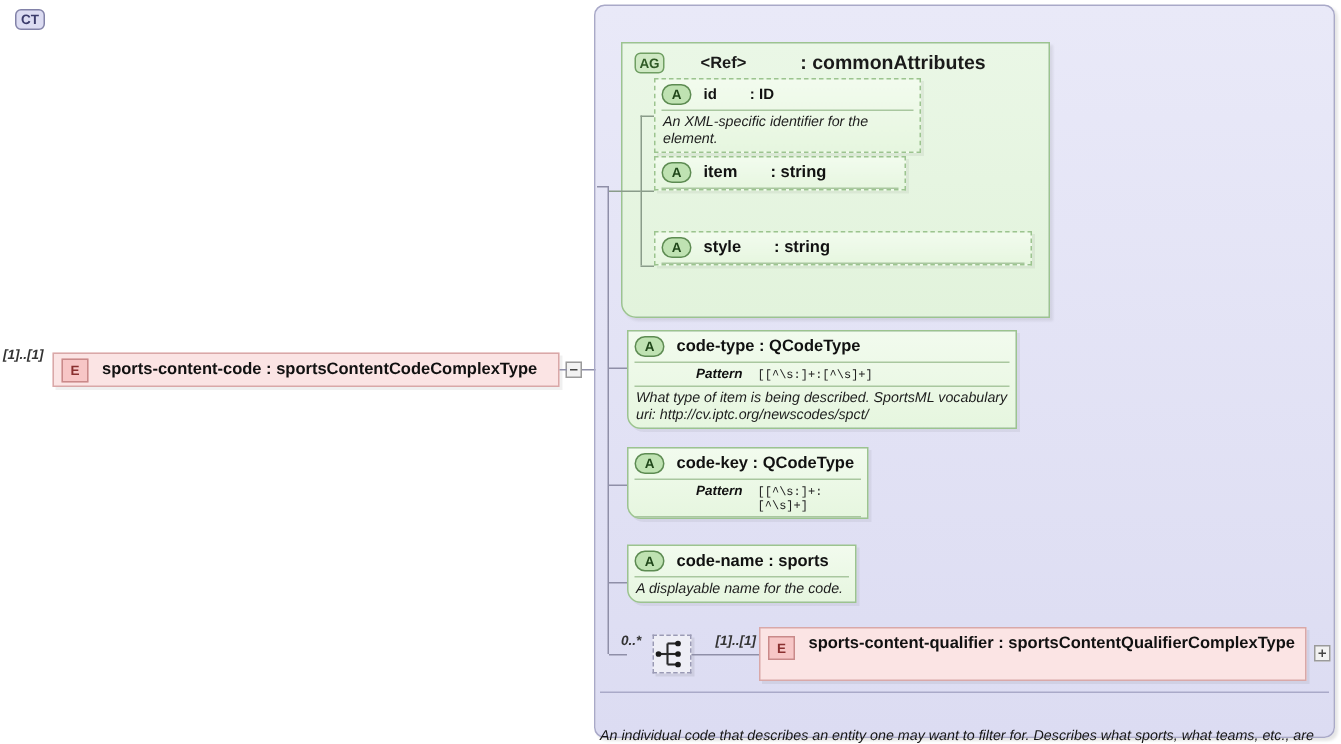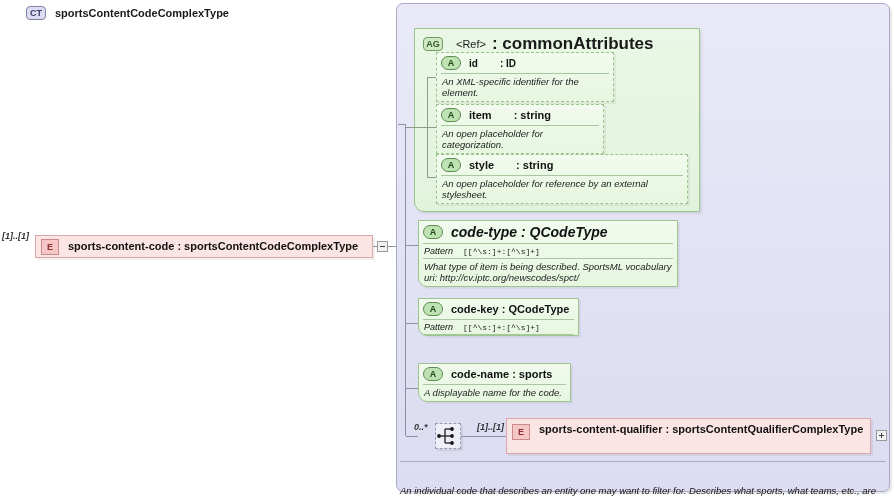--- a/index.html
+++ b/index.html
@@ -94,22 +94,22 @@
   .ct-box {
     position: absolute;
     background: linear-gradient(180deg,#e9e9f8 0%, #dcdcf2 100%);
     border: 1px solid #a9a9c8;
     border-radius: 7px;
     box-sizing: border-box;
     box-shadow: 2px 2px 2px rgba(0,0,0,0.10);
   }
   .ct-title {
     position: absolute;
-    left: 26px; top: 6px;
-    display: flex; align-items: center;
+    left: 10px; top: 6px;
+    display: flex; align-items: flex-start;
   }
   .ct-title .tag {
     width: 20px; height: 14px;
     border: 1px solid #8282a8;
     border-radius: 4px;
     background: #dcdcf2;
     box-sizing: border-box;
     display: flex; align-items: center; justify-content: center;
     font-size: 9px; font-weight: bold; color: #3b3b6b;
   }
@@ -136,28 +136,28 @@
   .ag-title .tag {
     width: 20px; height: 14px;
     border: 1px solid #6f9e62;
     border-radius: 4px;
     background: #cfe9c4;
     box-sizing: border-box;
     display: flex; align-items: center; justify-content: center;
     font-size: 9px; font-weight: bold; color: #2f5a26;
   }
   .ag-title .nm {
-    margin-left: 13px;
+    margin-left: 24px;
     font-size: 11px;
-    font-weight: normal;
+    font-weight: bold;
     color: #1a1a1a;
   }
   .ag-title .ty {
-    margin-left: 6px;
-    font-size: 17px;
+    margin-left: 36px;
+    font-size: 13px;
     font-weight: bold;
     color: #1a1a1a;
   }
 
   
   .attr {
     position: absolute;
     box-sizing: border-box;
     background: linear-gradient(180deg,#f2fbee 0%, #e6f6df 100%);
     border: 1px dashed #9cc48f;
@@ -203,22 +203,23 @@
     margin: 0 4px;
   }
   .attr .facet {
     display: flex;
     align-items: baseline;
     padding: 2px 5px 2px 5px;
     font-size: 9px;
   }
   .attr .facet .fk {
     font-style: italic;
-    font-weight: normal;
+    font-weight: bold;
     color: #111;
+    margin-left: 40px;
   }
   .attr .facet .fv {
     margin-left: 10px;
     font-family: "Liberation Mono", monospace;
     font-size: 8px;
     color: #222;
   }
   .attr .doc {
     padding: 2px 5px 3px 5px;
     font-style: italic;
@@ -265,21 +266,20 @@
 
   <div class="pm" style="left:377px; top:241px;"></div>
 
   <div class="ln-h" style="left:373px; top:246px; width:5px;"></div>
   <div class="ln-h" style="left:388px; top:246px; width:10px;"></div>
 
   <div class="ct-box" style="left:396px; top:3px; width:494px; height:489px;"></div>
 
   <div class="ct-title">
     <span class="tag">CT</span>
-    <span class="t">sportsContentCodeComplexType</span>
   </div>
 
   <div class="ln-v" style="left:405px; top:124px; height:312px;"></div>
   <div class="ln-h" style="left:398px; top:124px; width:8px;"></div>
 
   <div class="ag-box" style="left:414px; top:28px; width:286px; height:184px;
               border-radius:0 0 0 10px;"></div>
 
   <div class="ag-title" style="left:423px; top:34px;justify-content:space-between;">
     <span class="tag">AG</span>
@@ -303,43 +303,41 @@
     <div class="doc">An XML-specific identifier for the element.</div>
   </div>
 
   <div class="attr" style="left:436px; top:104px; width:168px; font-size:11px;">
     <div class="head">
       <span class="atag">A</span>
       <span class="aname">item</span>
       <span class="atype">: string</span>
     </div>
     <div class="rule"></div>
-    <div class="doc">An open placeholder for categorization.</div>
   </div>
 
   <div class="attr" style="left:436px; top:154px; width:252px; font-size:11px;">
     <div class="head">
       <span class="atag">A</span>
       <span class="aname">style</span>
       <span class="atype">: string</span>
     </div>
     <div class="rule"></div>
-    <div class="doc">An open placeholder for reference by an external stylesheet.</div>
   </div>
 
   <div class="ln-h" style="left:406px; top:245px; width:12px;"></div>
   <div class="ln-h" style="left:406px; top:323px; width:12px;"></div>
   <div class="ln-h" style="left:406px; top:388px; width:12px;"></div>
   <div class="ln-h" style="left:406px; top:436px; width:12px;"></div>
 
   <div class="attr solid" style="left:418px; top:220px; width:260px;
               border-radius:0 0 0 9px;">
     <div class="head">
       <span class="atag">A</span>
-      <span class="atitle" style="font-size:14px;font-style:italic;">code-type : QCodeType</span>
+      <span class="atitle" style="font-size:11px;">code-type : QCodeType</span>
     </div>
     <div class="rule"></div>
     <div class="facet">
       <span class="fk">Pattern</span>
       <span class="fv">[[^\s:]+:[^\s]+]</span>
     </div>
     <div class="rule"></div>
     <div class="doc">What type of item is being described. SportsML vocabulary uri: http://cv.iptc.org/newscodes/spct/</div>
   </div>
 

